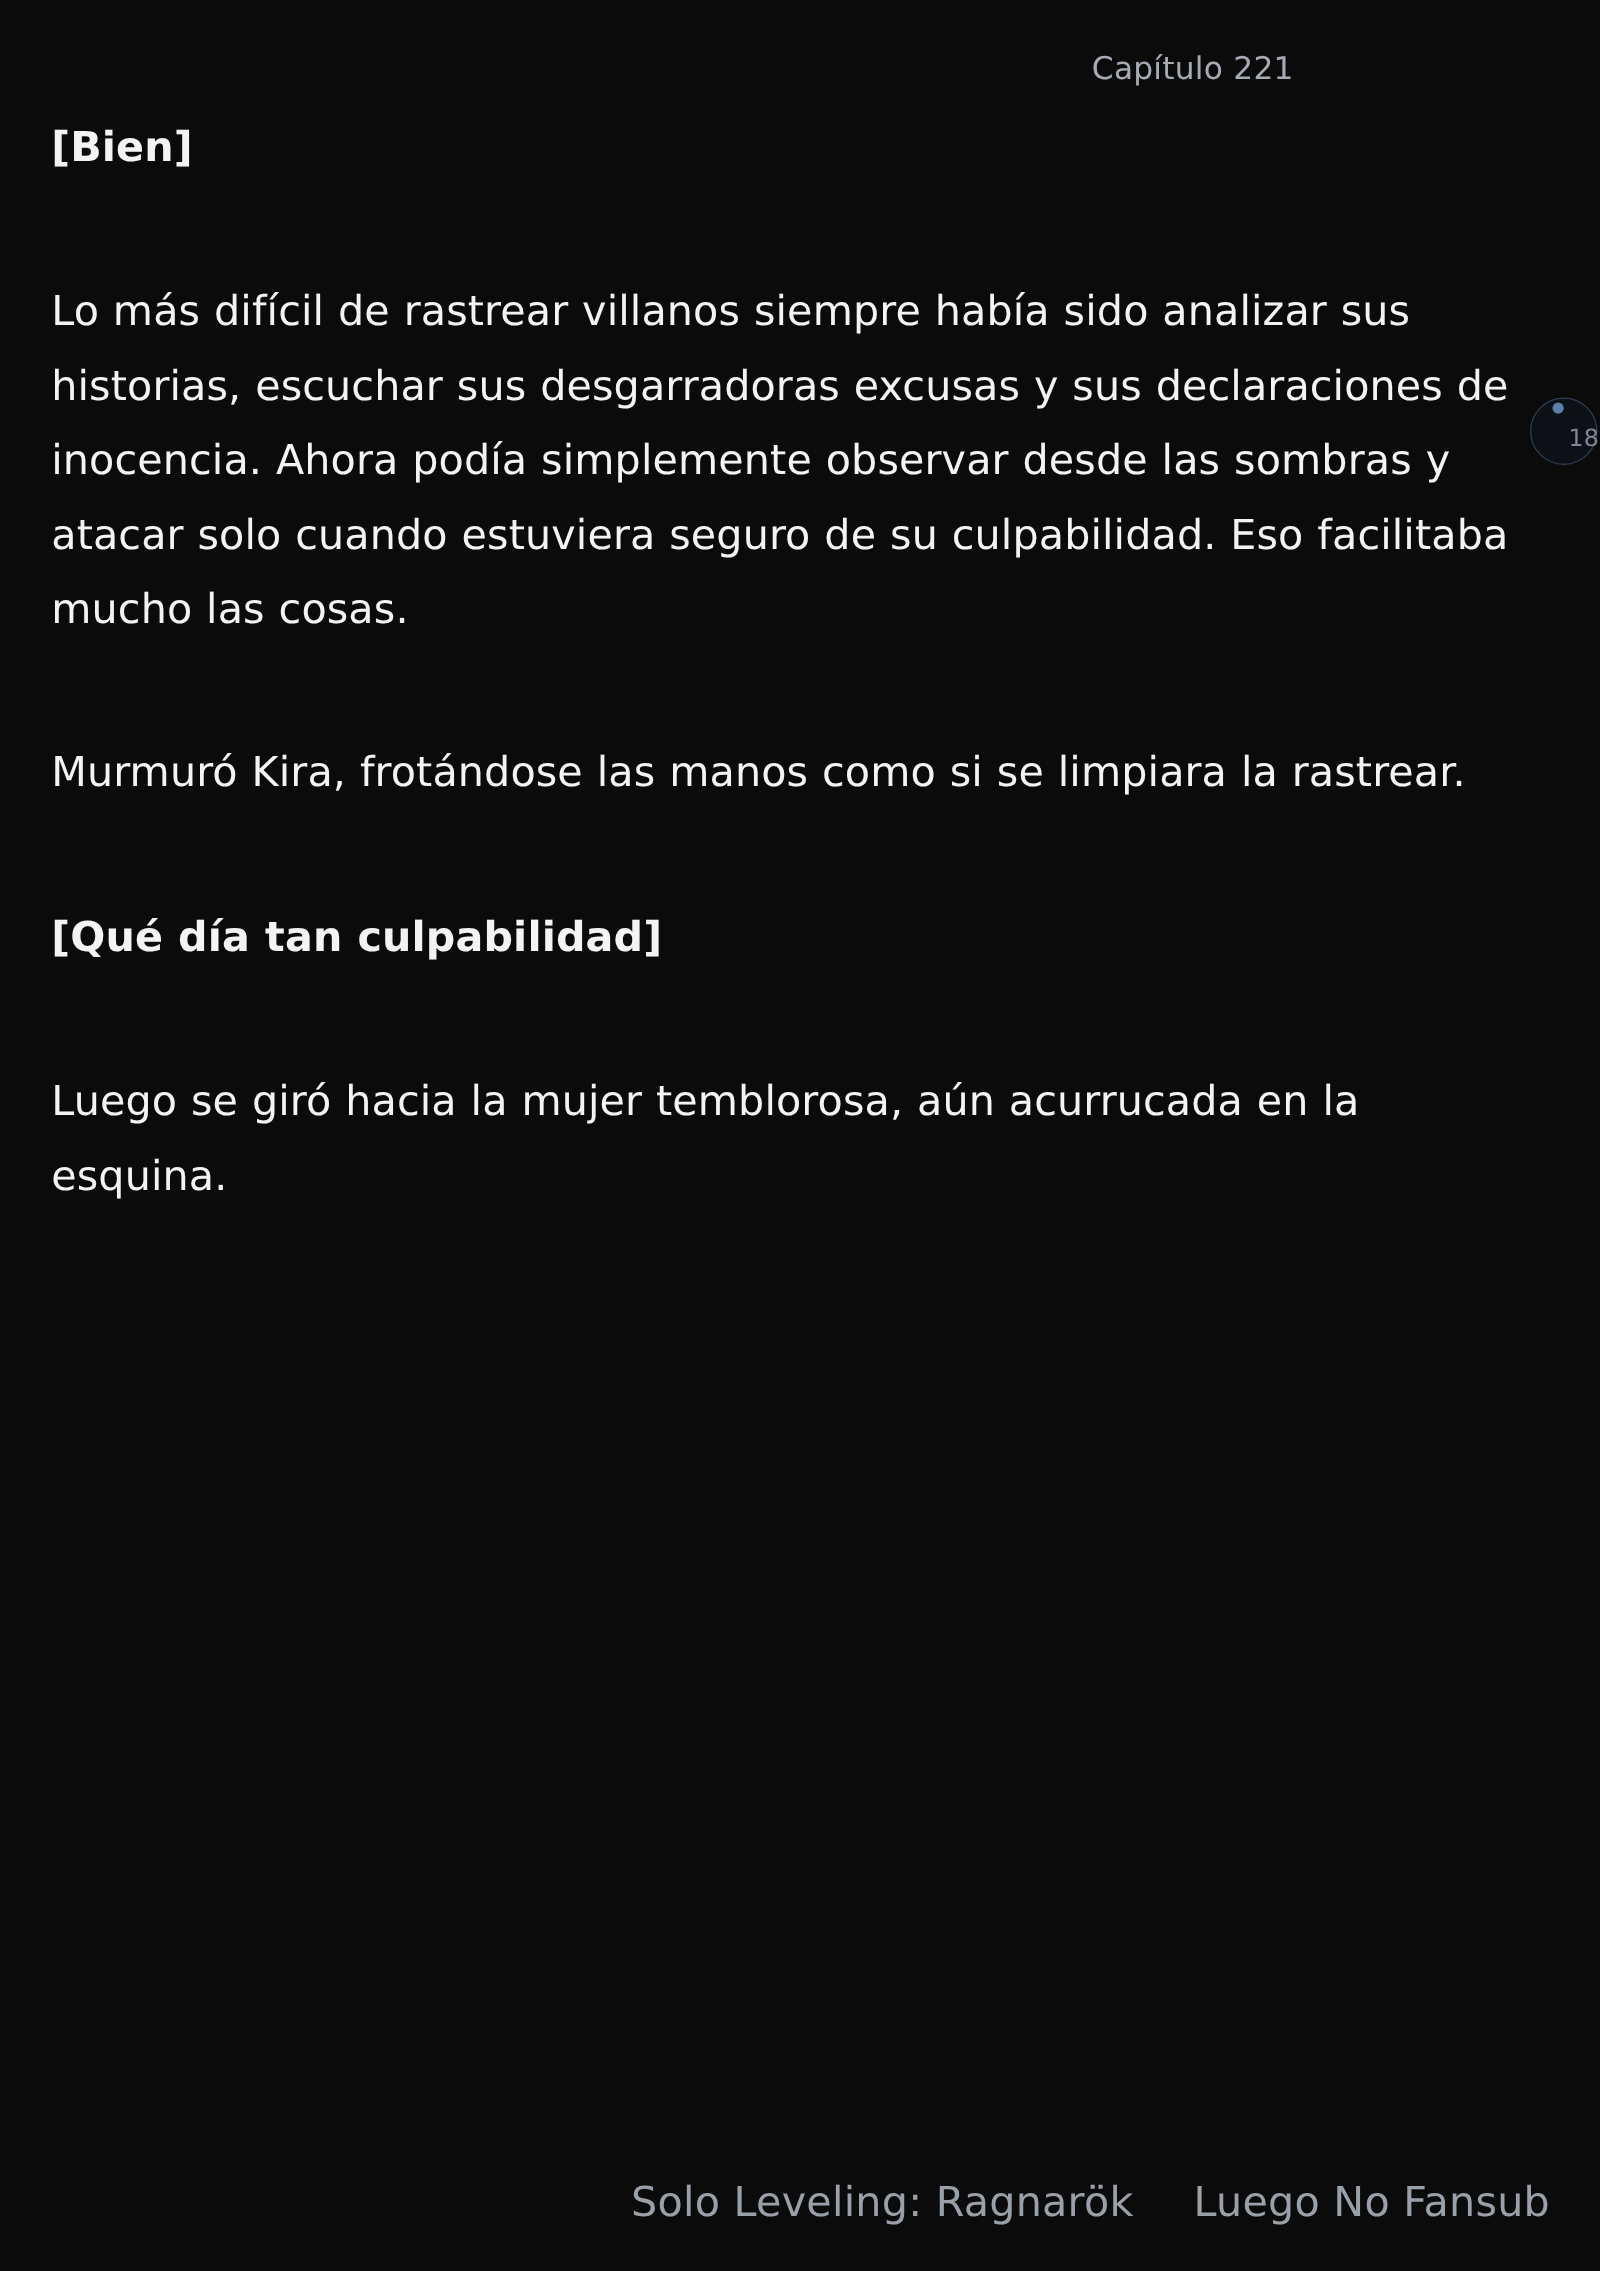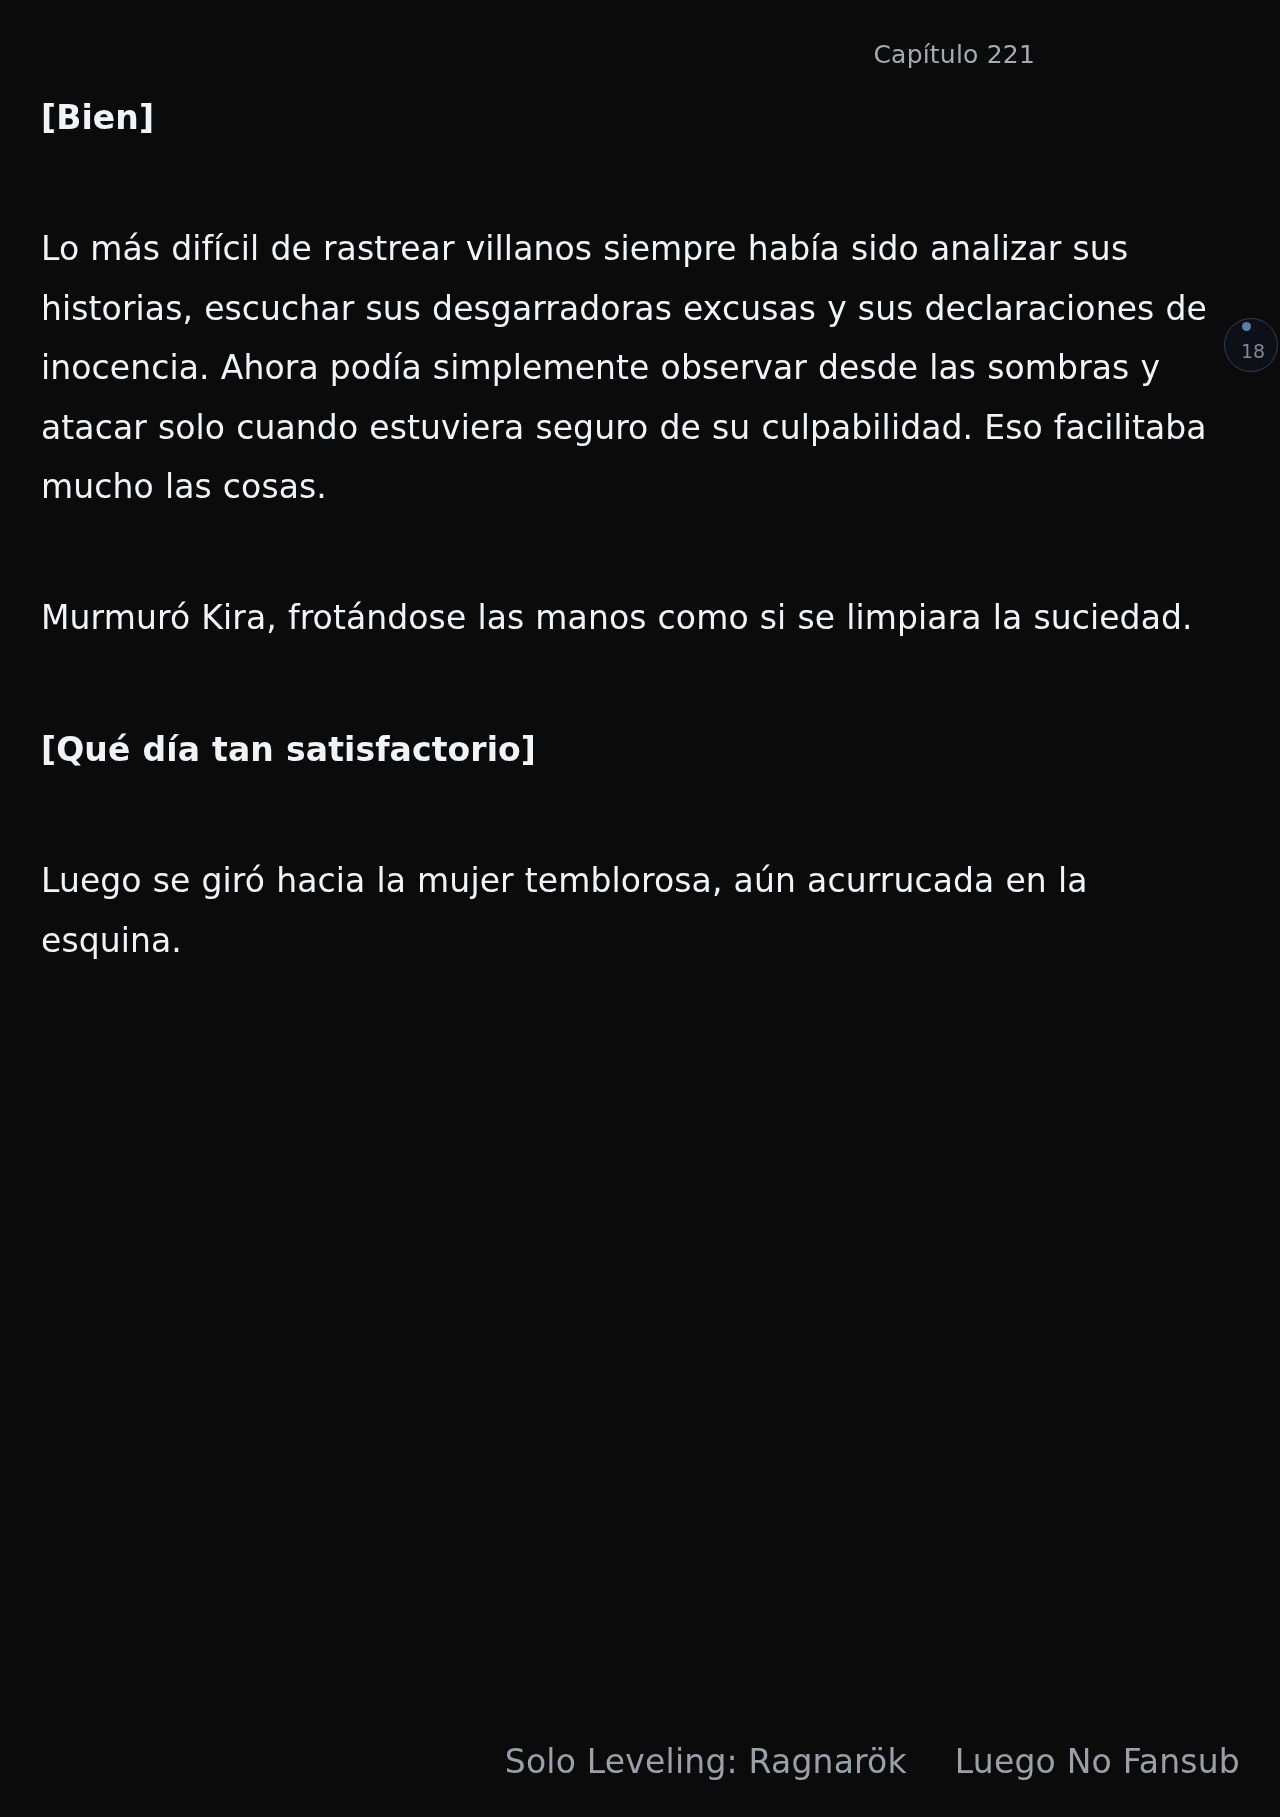--- a/index.html
+++ b/index.html
@@ -59,21 +59,21 @@
     position: absolute;
     right: 2px;
     top: 318px;
     width: 54px;
     height: 54px;
     border-radius: 50%;
     border: 1px solid #2f3e52;
     background: #0d1117;
     display: flex;
     align-items: center;
-    justify-content: center;
+    justify-content: flex-end;
   }
   .progress-badge .num {
     font-size: 19px;
     color: #7d8796;
     position: relative;
     top: 6px;
     left: 2px;
   }
   .progress-badge .dot {
     position: absolute;
@@ -107,22 +107,22 @@
 <body>
 
 <div class="page">
   <div class="reader-surface">
 
     <div class="chapter-label">Capítulo 221</div>
 
     <div class="content">
       <p class="para bold gap-lg">[Bien]</p>
       <p class="para gap-lg">Lo más difícil de rastrear villanos siempre había sido analizar sus historias, escuchar sus desgarradoras excusas y sus declaraciones de inocencia. Ahora podía simplemente observar desde las sombras y atacar solo cuando estuviera seguro de su culpabilidad. Eso facilitaba mucho las cosas.</p>
-      <p class="para gap-lg">Murmuró Kira, frotándose las manos como si se limpiara la suciedad.</p>
-      <p class="para bold gap-lg">[Qué día tan satisfactorio]</p>
+      <p class="para gap-lg">Murmuró Kira, frotándose las manos como si se limpiara la rastrear.</p>
+      <p class="para bold gap-lg">[Qué día tan culpabilidad]</p>
       <p class="para">Luego se giró hacia la mujer temblorosa, aún acurrucada en la esquina.</p>
     </div>
 
     <div class="progress-badge">
       <span class="dot"></span>
       <span class="num">18</span>
     </div>
 
     <div class="footer">
       <span class="footer-item">Solo Leveling: Ragnarök</span>

